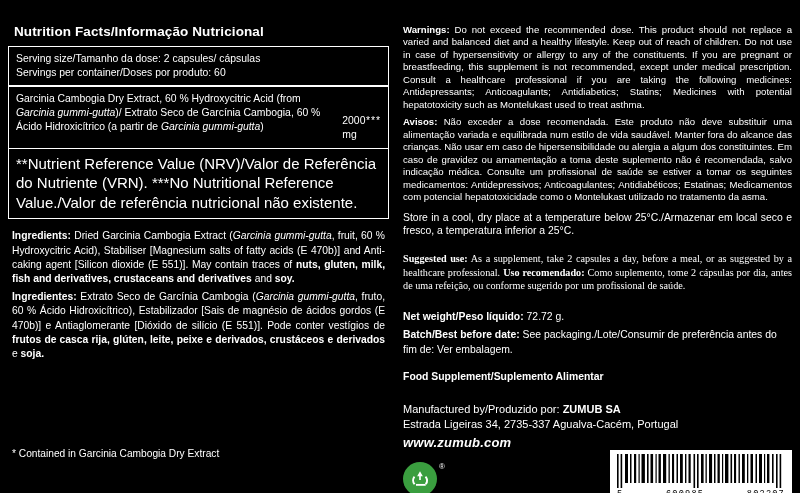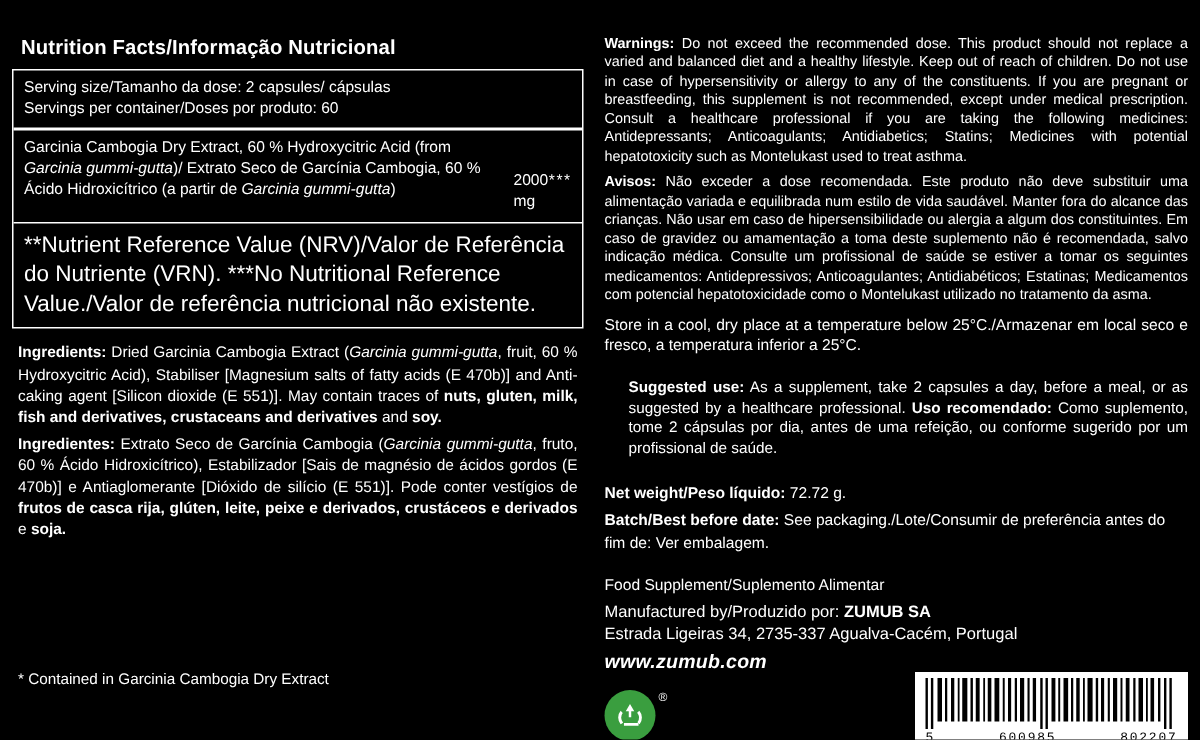--- a/index.html
+++ b/index.html
@@ -117,32 +117,33 @@
   .store {
     font-size: 10.4px;
     line-height: 1.32;
     text-align: justify;
     margin: 2px 0 0 0;
   }
   .suggested {
     font-size: 10.2px;
     line-height: 1.33;
     text-align: justify;
-    margin: 14px 0 0 16px;
+    margin: 14px 0 0 0;
+    font-family: Liberation Serif, serif;
   }
   .netwt {
     font-size: 10.4px;
     margin: 16px 0 0 0;
     line-height: 1.45;
   }
   .netwt p { margin: 0 0 3px 0; }
   .supp {
     font-size: 10.4px;
-    font-weight: normal;
-    margin: 11px 0 0 0;
+    font-weight: bold;
+    margin: 11px 0 15px 0;
   }
   .manuf {
     font-size: 11px;
     line-height: 1.4;
     margin: 5px 0 0 0;
   }
   .site {
     font-size: 13px;
     font-weight: bold;
     margin: 2px 0 0 0;

